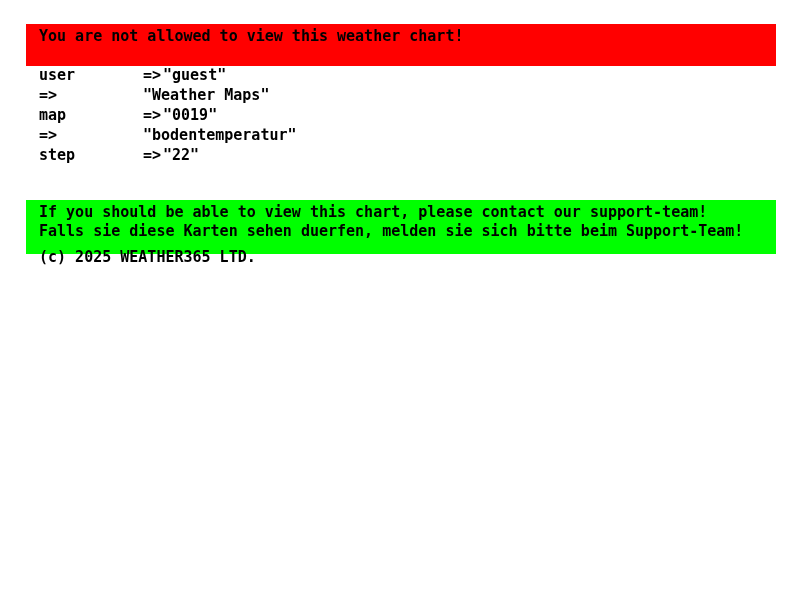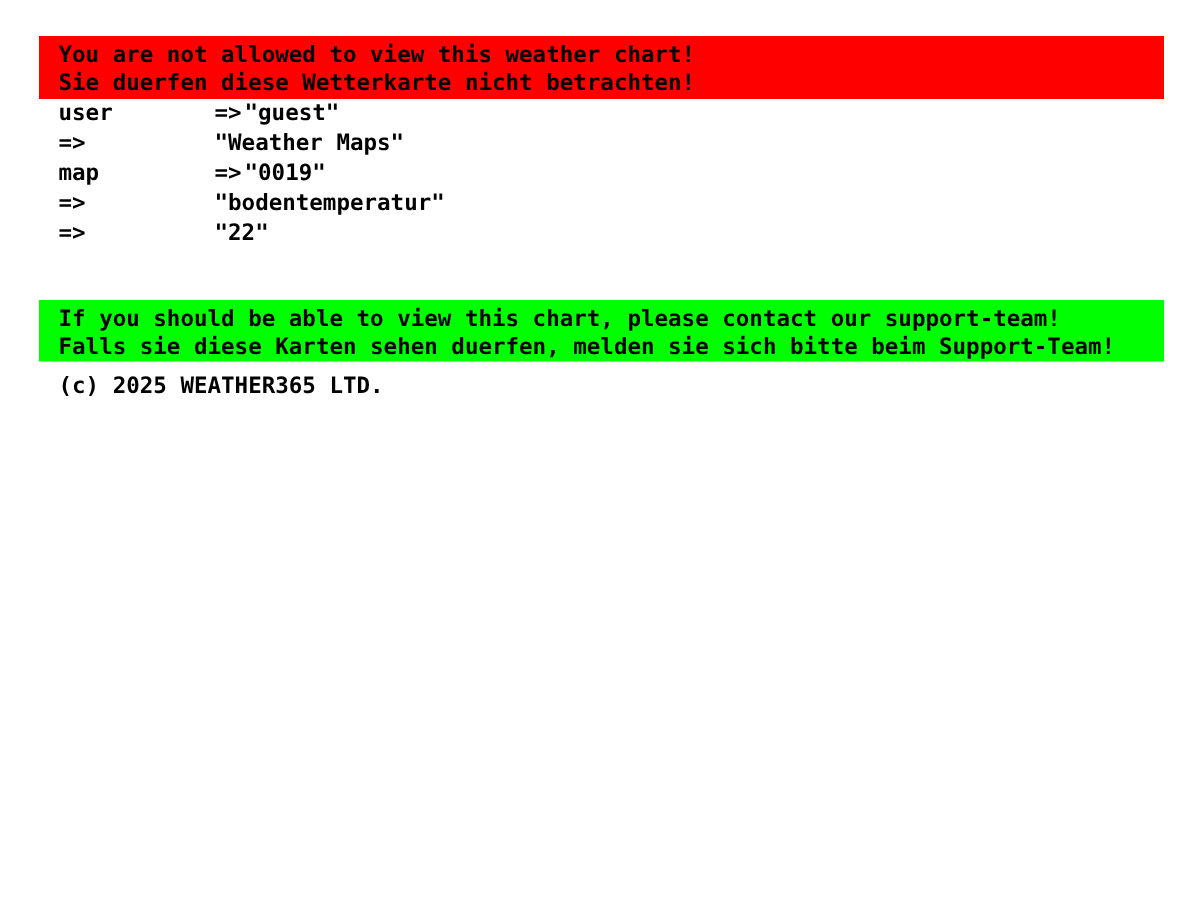--- a/index.html
+++ b/index.html
@@ -27,21 +27,21 @@
     line-height: 19px;
     white-space: nowrap;
   }
   .banner-error {
     top: 24px;
     height: 42px;
     background: var(--error-bg, #ff0000);
   }
   .banner-support {
     top: 200px;
-    height: 41px;
+    height: 54px;
     background: var(--ok-bg, #00ff00);
   }
   .kv {
     position: absolute;
     left: 39px;
     top: 65px;
     line-height: 20px;
   }
   .kv-row {
     display: grid;
@@ -59,21 +59,20 @@
     white-space: nowrap;
   }
 </style>
 </head>
 <body>
 
 <div class="page">
 
   <div class="banner banner-error">
     <div>You are not allowed to view this weather chart!</div>
-    <div>Sie duerfen diese Wetterkarte nicht betrachten!</div>
   </div>
 
   <div class="kv">
     <div class="kv-row">
       <span>user</span>
       <span>=&gt;</span>
       <span>"guest"</span>
     </div>
     <div class="kv-row">
       <span>=&gt;</span>
@@ -82,20 +81,21 @@
     <div class="kv-row">
       <span>map</span>
       <span>=&gt;</span>
       <span>"0019"</span>
     </div>
     <div class="kv-row">
       <span>=&gt;</span>
       <span>"bodentemperatur"</span>
     </div>
     <div class="kv-row">
+      <span>step</span>
       <span>=&gt;</span>
       <span>"22"</span>
     </div>
   </div>
 
   <div class="banner banner-support">
     <div>If you should be able to view this chart, please contact our support-team!</div>
     <div>Falls sie diese Karten sehen duerfen, melden sie sich bitte beim Support-Team!</div>
   </div>
 

